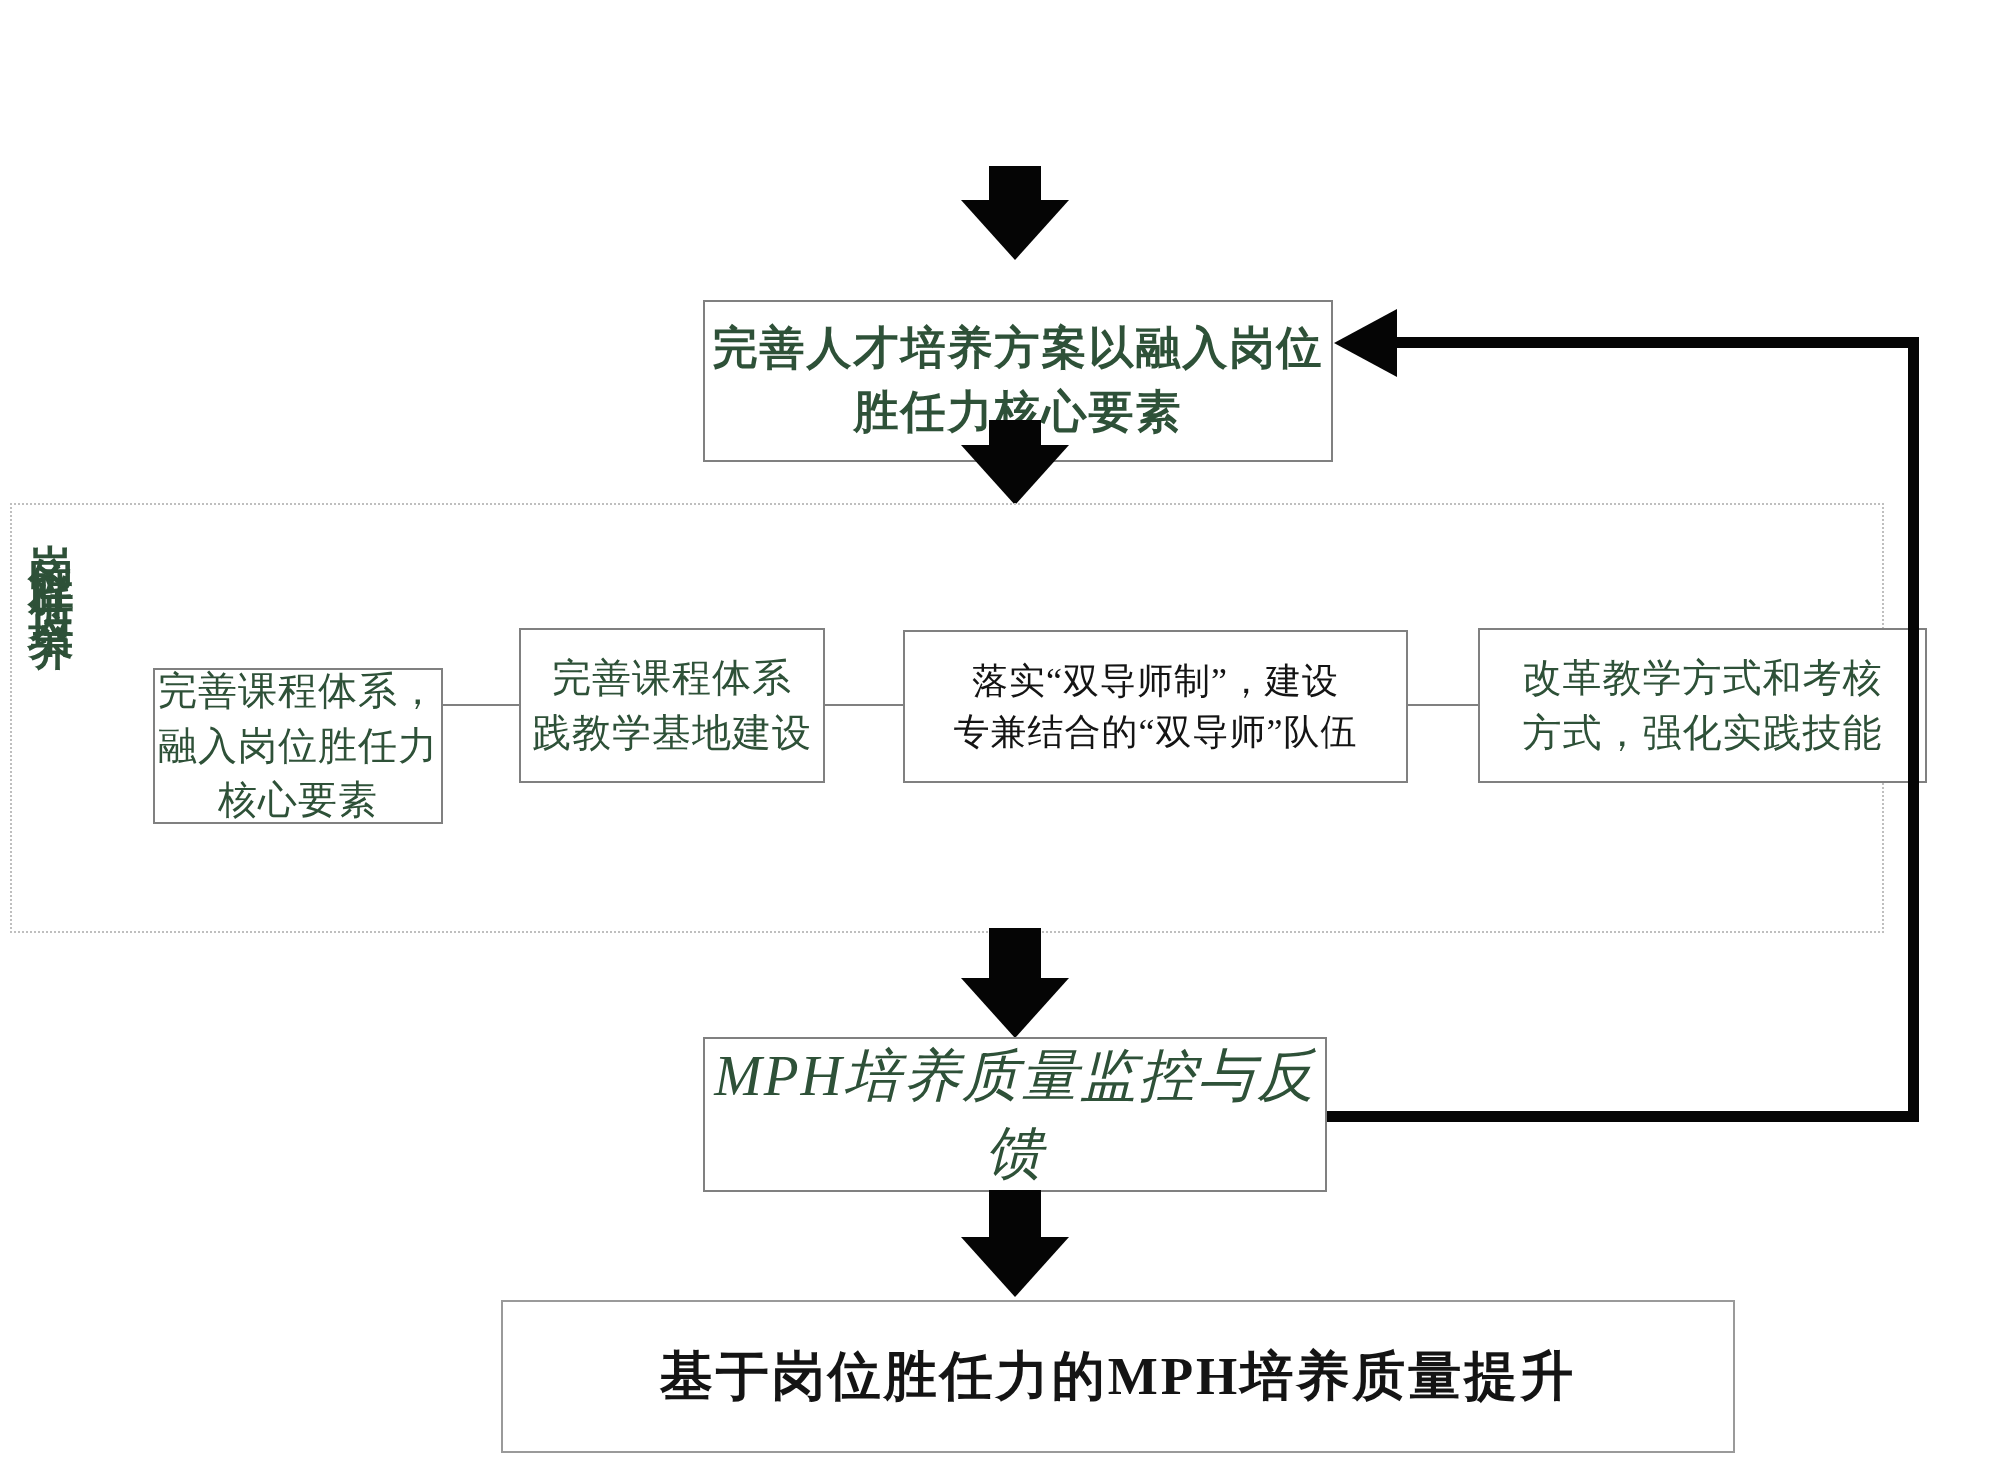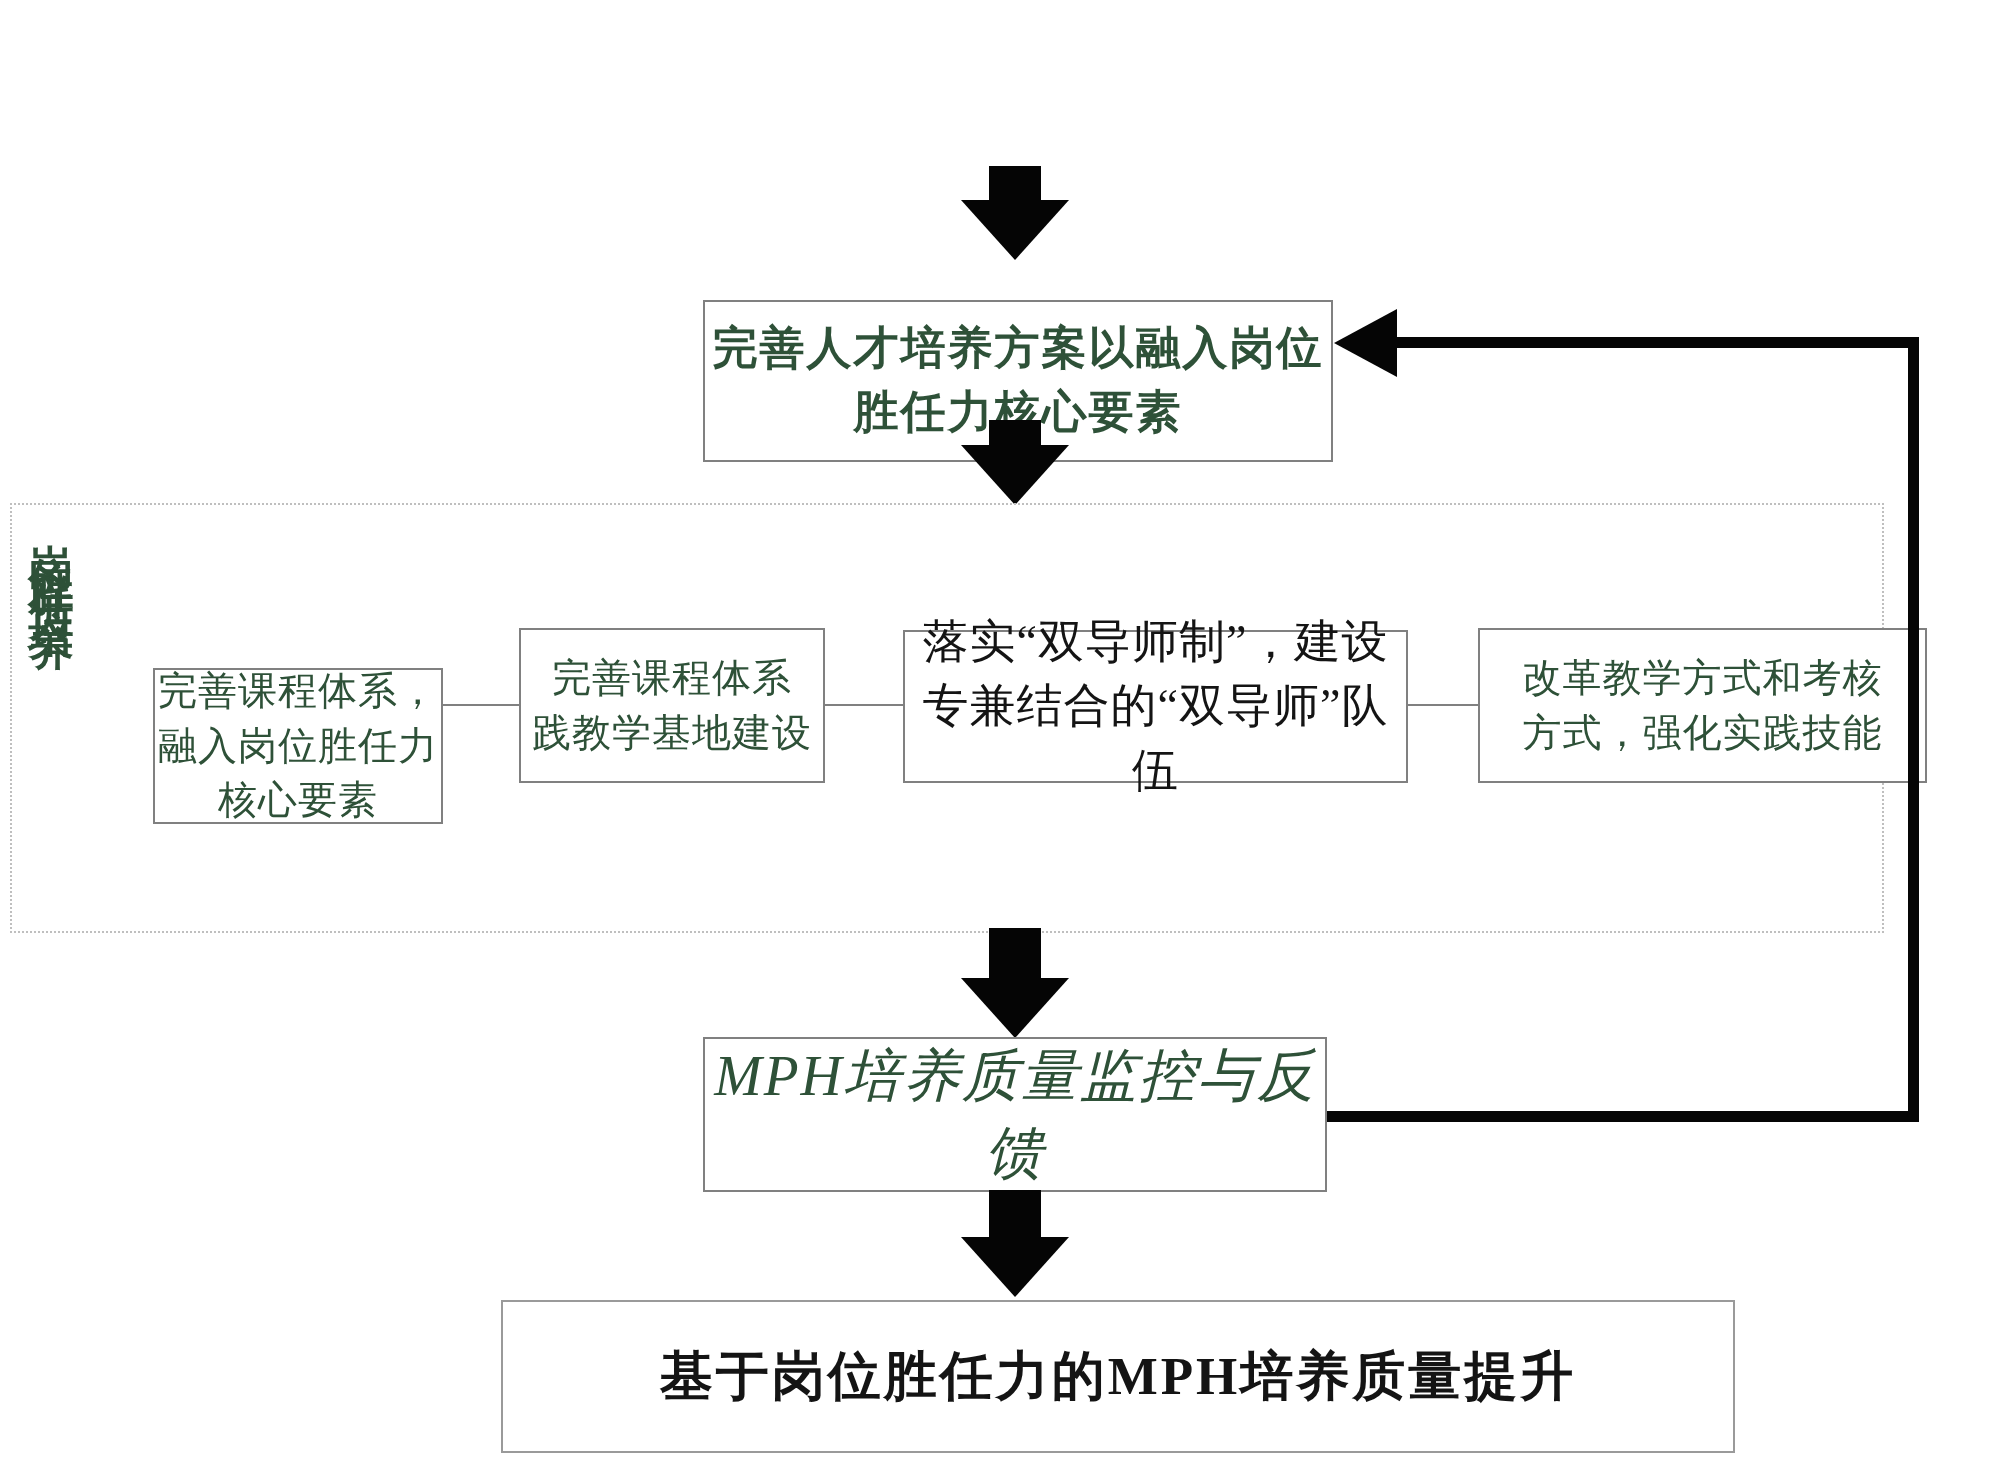--- a/index.html
+++ b/index.html
@@ -23,21 +23,21 @@
     background:#fff;
     border:2px solid var(--border);
     display:flex;align-items:center;justify-content:center;
     text-align:center;
     box-sizing:border-box;
   }
   .box-text{white-space:pre-line;color:var(--green);}
   .t-box1{font-size:42px;line-height:1.45;letter-spacing:2px;}
   .t-box2{font-size:45px;line-height:1.42;font-weight:bold;letter-spacing:2px;}
   .t-sub{font-size:39px;line-height:1.4;letter-spacing:1px;}
-  .t-subc{font-size:46px;line-height:1.4;color:var(--black);letter-spacing:1px;}
+  .t-subc{font-size:36px;line-height:1.4;color:var(--black);letter-spacing:1px;}
   .t-monitor{font-size:57px;letter-spacing:2px;font-style:italic;}
   .t-result{font-size:53px;font-weight:bold;color:var(--black);letter-spacing:3px;}
 
   .dotted-container{
     position:absolute;
     left:10px;top:503px;width:1874px;height:430px;
     border:2px dotted var(--dotted);
     box-sizing:border-box;
     background:transparent;
   }

